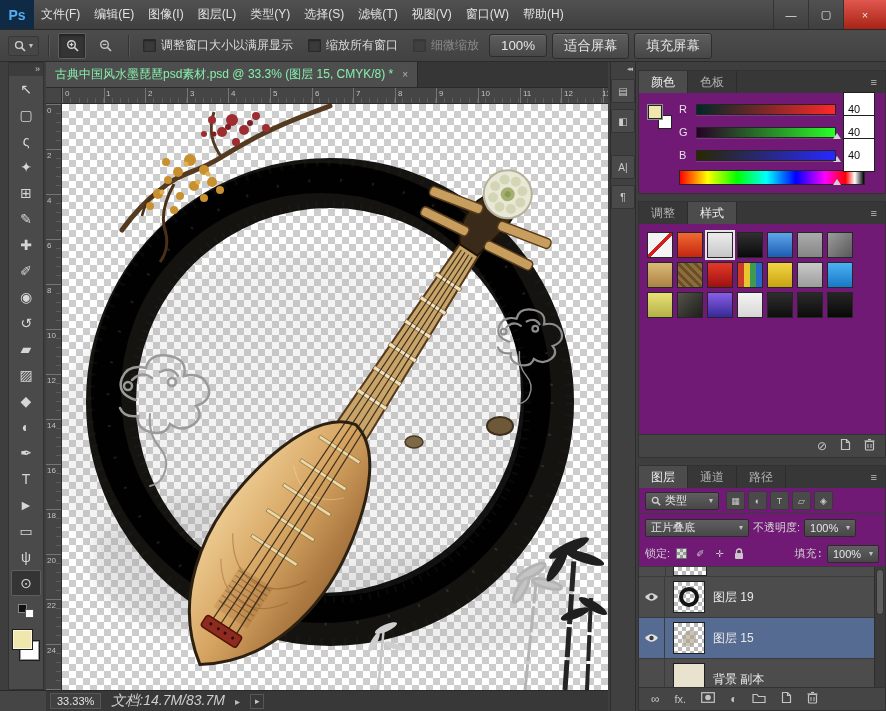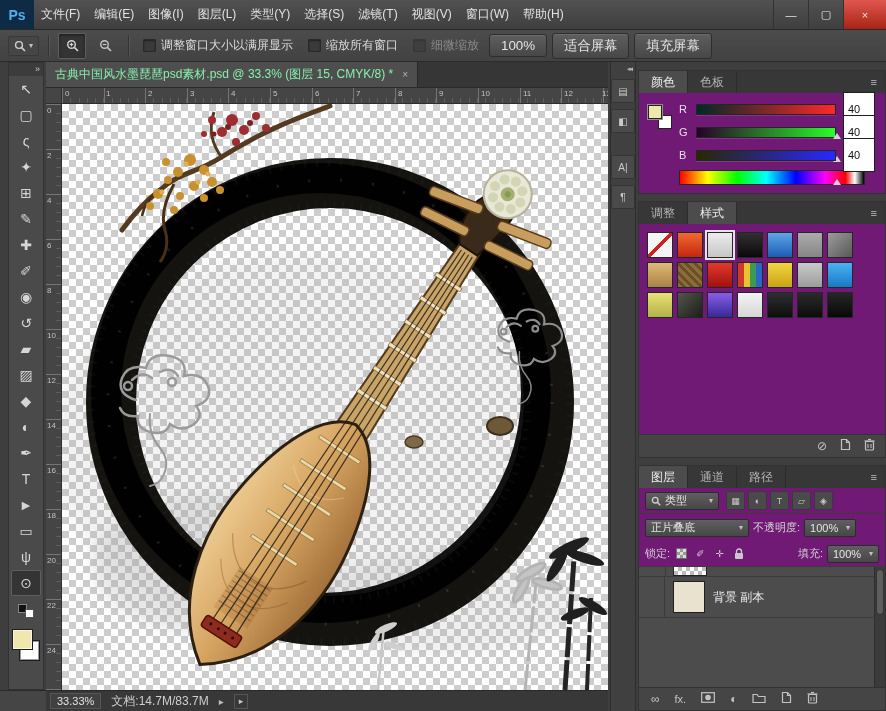--- a/index.html
+++ b/index.html
@@ -157,21 +157,21 @@
   .small-lbl{font-size:11px;color:#d2d2d2;white-space:nowrap;}
   .opacity-combo,.fill-combo{width:52px;}
   .lock-row{height:25px;display:flex;align-items:center;padding:0 6px;gap:4px;
     border-bottom:1px solid #3b3b3b;flex:none;}
   .lock-btn{width:15px;height:15px;display:flex;align-items:center;justify-content:center;
     color:#c8c8c8;font-size:10px;}
   .checker-mini{width:9px;height:9px;border:1px solid #6a6a6a;
     background-image:linear-gradient(45deg,#999 25%,transparent 25%,transparent 75%,#999 75%),
       linear-gradient(45deg,#999 25%,#ddd 25%,#ddd 75%,#999 75%);
     background-size:6px 6px;background-position:0 0,3px 3px;}
-  .fill-spacer{margin-left:auto;}
+  .fill-spacer{margin-left:auto;font-family:Liberation Mono, monospace;}
   .layer-list{flex:1;position:relative;background:#4c4c4c;overflow:hidden;}
   .layer-sliver{height:9px;border-bottom:1px solid #3b3b3b;position:relative;}
   .sliver-eye{position:absolute;left:0;top:0;bottom:0;width:26px;border-right:1px solid #3b3b3b;}
   .sliver-thumb{position:absolute;left:34px;top:0;width:32px;height:8px;border:1px solid #222;border-top:none;
     background-image:linear-gradient(45deg,#bbb 25%,transparent 25%,transparent 75%,#bbb 75%),
       linear-gradient(45deg,#bbb 25%,#fff 25%,#fff 75%,#bbb 75%);background-size:8px 8px;background-position:0 0,4px 4px;}
   .layer-row{height:40px;display:flex;align-items:center;border-bottom:1px solid #3b3b3b;background:#4c4c4c;}
   .layer-row.selected{background:#566b91;}
   .eye-well{width:26px;height:100%;border-right:1px solid #3b3b3b;display:flex;align-items:center;
     justify-content:center;flex:none;box-sizing:border-box;}
@@ -185,21 +185,21 @@
   .layer-name{color:#e8e8e8;white-space:nowrap;}
   .vscroll{position:absolute;right:0;top:0;bottom:0;width:10px;background:#3b3b3b;border-left:1px solid #2e2e2e;}
   .vthumb{position:absolute;left:1px;right:1px;top:2px;height:44px;background:#5e5e5e;border:1px solid #323232;border-radius:4px;}
   .layers-footer{justify-content:flex-start;gap:15px;padding:0 12px;}
   .fx-label{font-size:11px;color:#c4c4c4;}
 
   
   #statusbar{position:absolute;left:46px;top:690px;width:562px;height:21px;background:#383838;
     border-top:1px solid #292929;display:flex;align-items:center;gap:10px;padding:0 4px;box-sizing:border-box;}
   .zoom-box{font-size:11px;color:#e2e2e2;background:#414141;border:1px solid #565656;padding:1px 6px;}
-  .doc-info{font-size:12px;color:#cfcfcf;white-space:nowrap;}
+  .doc-info{font-size:14px;color:#cfcfcf;white-space:nowrap;font-style:italic;}
   .sb-arrow{color:#bdbdbd;font-size:10px;}
   .sb-btn{border:1px solid #565656;color:#c8c8c8;font-size:9px;padding:0 4px;line-height:13px;}
   #bottom-left-fill{position:absolute;left:0;top:690px;width:46px;height:21px;background:#454545;border-top:1px solid #292929;box-sizing:border-box;}
 </style>
 </head>
 <body>
 
 <div id="app">
 
   <header id="menubar">
@@ -709,20 +709,44 @@
         <span class="small-lbl fill-spacer">填充:</span>
         <div class="combo fill-combo">
           <span>100%</span>
           <span class="chev">▾</span>
         </div>
       </div>
       <div class="layer-list">
         <div class="layer-sliver">
           <div class="sliver-eye"></div>
           <div class="sliver-thumb"></div>
+        </div>
+        <div class="layer-row">
+          <div class="eye-well">
+            <svg width="15" height="10" viewBox="0 0 15 10">
+                <path d="M1,5 Q7.5,-2.5 14,5 Q7.5,12.5 1,5 Z" fill="#d4d4d4"></path>
+                <circle cx="7.5" cy="5" r="2.2" fill="#3a3a3a"></circle>
+              </svg>
+          </div>
+          <div class="layer-thumb">
+              <div class="thumb-ring"></div>
+            </div>
+          <span class="layer-name">图层 19</span>
+        </div>
+        <div class="layer-row selected">
+          <div class="eye-well">
+            <svg width="15" height="10" viewBox="0 0 15 10">
+                <path d="M1,5 Q7.5,-2.5 14,5 Q7.5,12.5 1,5 Z" fill="#e2e2e2"></path>
+                <circle cx="7.5" cy="5" r="2.2" fill="#3a3a3a"></circle>
+              </svg>
+          </div>
+          <div class="layer-thumb">
+              <div class="thumb-blob"></div>
+            </div>
+          <span class="layer-name">图层 15</span>
         </div>
         <div class="layer-row">
           <div class="eye-well"></div>
           <div class="layer-thumb">
               <div class="thumb-paper"></div>
             </div>
           <span class="layer-name">背景 副本</span>
         </div>
         <div class="vscroll">
           <div class="vthumb"></div>

